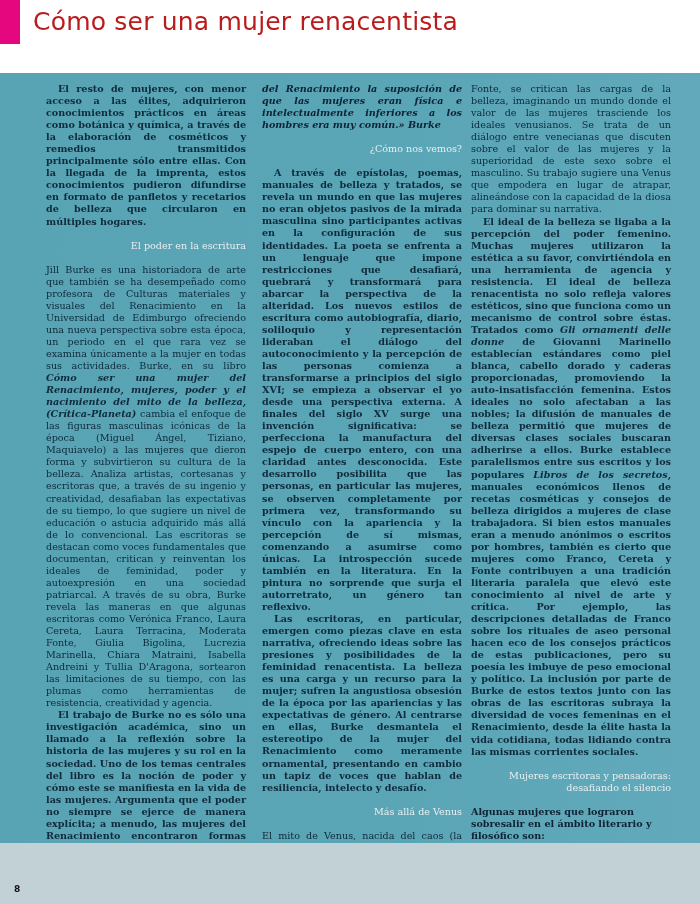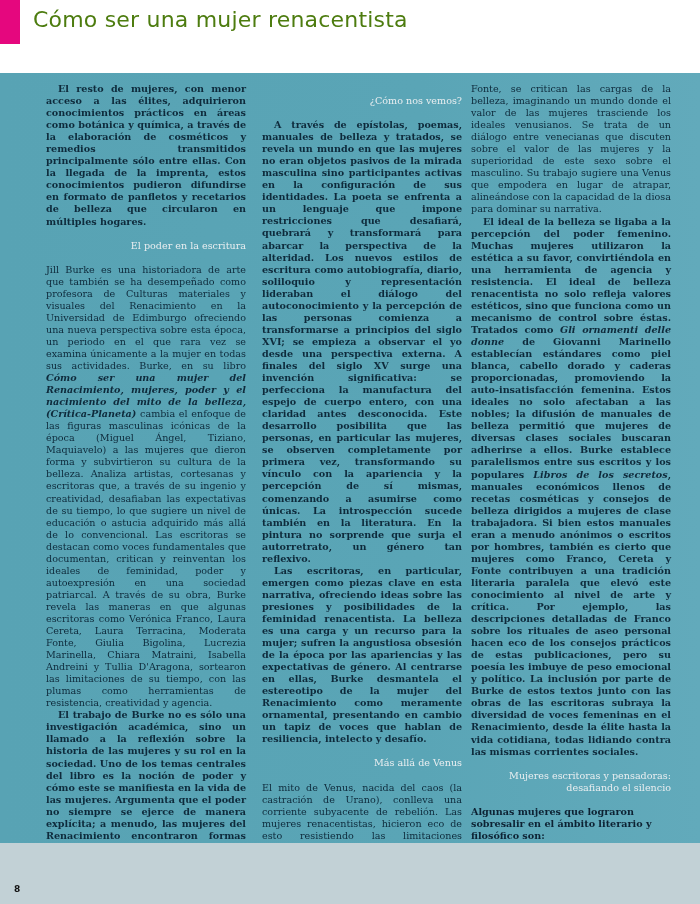--- a/index.html
+++ b/index.html
@@ -12,21 +12,21 @@
     position: absolute; left: 0; top: 0; width: 700px; height: 73px;
     background: #ffffff;
   }
   .pink-bar {
     position: absolute; left: 0; top: 0; width: 20px; height: 44px;
     background: #e5077e;
   }
   .title {
     position: absolute; left: 33px; top: 7px;
     font-family: "DejaVu Sans", sans-serif;
-    font-size: 22px; color: #4d7c0f; font-weight: normal;
+    font-size: 25px; color: #b91c1c; font-weight: normal;
     letter-spacing: 0.2px;
   }
   .panel {
     position: absolute; left: 0; top: 73px; width: 700px; height: 770px;
     background: linear-gradient(90deg, #58a3b4 0%, #5aa5b6 60%, #62aabb 100%);
   }
   .footer {
     position: absolute; left: 0; top: 843px; width: 700px; height: 61px;
     background: #c2d1d6;
   }
@@ -67,20 +67,21 @@
 </div>
 
 <div class="col c1">
   <p class="ind">El resto de mujeres, con menor acceso a las élites, adquirieron conocimientos prácticos en áreas como botánica y química, a través de la elaboración de cosméticos y remedios transmitidos principalmente sólo entre ellas. Con la llegada de la imprenta, estos conocimientos pudieron difundirse en formato de panfletos y recetarios de belleza que circularon en múltiples hogares.</p>
   <p class="sub">El poder en la escritura</p>
   <p><span>Jill Burke es una historiadora de arte que también se ha desempeñado como profesora de Culturas materiales y visuales del Renacimiento en la Universidad de Edimburgo ofreciendo una nueva perspectiva sobre esta época, un periodo en el que rara vez se examina únicamente a la mujer en todas sus actividades. Burke, en su libro </span><span class="bi">Cómo ser una mujer del Renacimiento, mujeres, poder y el nacimiento del mito de la belleza, (Crítica-Planeta)</span><span> cambia el enfoque de las figuras masculinas icónicas de la época (Miguel Ángel, Tiziano, Maquiavelo) a las mujeres que dieron forma y subvirtieron su cultura de la belleza. Analiza artistas, cortesanas y escritoras que, a través de su ingenio y creatividad, desafiaban las expectativas de su tiempo, lo que sugiere un nivel de educación o astucia adquirido más allá de lo convencional. Las escritoras se destacan como voces fundamentales que documentan, critican y reinventan los ideales de feminidad, poder y autoexpresión en una sociedad patriarcal. A través de su obra, Burke revela las maneras en que algunas escritoras como Verónica Franco, Laura Cereta, Laura Terracina, Moderata Fonte, Giulia Bigolina, Lucrezia Marinella, Chiara Matraini, Isabella Andreini y Tullia D'Aragona, sortearon las limitaciones de su tiempo, con las plumas como herramientas de resistencia, creatividad y agencia.</span></p>
   <p class="ind"><span>El trabajo de Burke no es sólo una investigación académica, sino un llamado a la reflexión sobre la historia de las mujeres y su rol en la sociedad. Uno de los temas centrales del libro es la noción de poder y cómo este se manifiesta en la vida de las mujeres. Argumenta que el poder no siempre se ejerce de manera explícita; a menudo, las mujeres del Renacimiento encontraron formas sutiles de influir en su entorno, utilizando su inteligencia y habilidades de negociación. Lucharon principalmente con nociones nocivas como: </span></p>
 </div>
 
 <div class="col c2">
+  <p class="q">del Renacimiento la suposición de que las mujeres eran física e intelectualmente inferiores a los hombres era muy común.» Burke</p>
   <p class="sub">¿Cómo nos vemos?</p>
   <p class="ind">A través de epístolas, poemas, manuales de belleza y tratados, se revela un mundo en que las mujeres no eran objetos pasivos de la mirada masculina sino participantes activas en la configuración de sus identidades. La poeta se enfrenta a un lenguaje que impone restricciones que desafiará, quebrará y transformará para abarcar la perspectiva de la alteridad. Los nuevos estilos de escritura como autobiografía, diario, soliloquio y representación lideraban el diálogo del autoconocimiento y la percepción de las personas comienza a transformarse a principios del siglo XVI; se empieza a observar el yo desde una perspectiva externa. A finales del siglo XV surge una invención significativa: se perfecciona la manufactura del espejo de cuerpo entero, con una claridad antes desconocida. Este desarrollo posibilita que las personas, en particular las mujeres, se observen completamente por primera vez, transformando su vínculo con la apariencia y la percepción de sí mismas, comenzando a asumirse como únicas. La introspección sucede también en la literatura. En la pintura no sorprende que surja el autorretrato, un género tan reflexivo.</p>
   <p class="ind">Las escritoras, en particular, emergen como piezas clave en esta narrativa, ofreciendo ideas sobre las presiones y posibilidades de la feminidad renacentista. La belleza es una carga y un recurso para la mujer; sufren la angustiosa obsesión de la época por las apariencias y las expectativas de género. Al centrarse en ellas, Burke desmantela el estereotipo de la mujer del Renacimiento como meramente ornamental, presentando en cambio un tapiz de voces que hablan de resiliencia, intelecto y desafío.</p>
   <p class="sub">Más allá de Venus</p>
   <p><span>El mito de Venus, nacida del caos (la castración de Urano), conlleva una corriente subyacente de rebelión. Las mujeres renacentistas, hicieron eco de esto resistiendo las limitaciones patriarcales. En el libro </span><span class="bi">El valor de las mujeres</span><span> de Moderata</span></p>
 </div>
 
 <div class="col c3">
   <p>Fonte, se critican las cargas de la belleza, imaginando un mundo donde el valor de las mujeres trasciende los ideales venusianos. Se trata de un diálogo entre venecianas que discuten sobre el valor de las mujeres y la superioridad de este sexo sobre el masculino. Su trabajo sugiere una Venus que empodera en lugar de atrapar, alineándose con la capacidad de la diosa para dominar su narrativa.</p>
   <p class="ind"><span>El ideal de la belleza se ligaba a la percepción del poder femenino. Muchas mujeres utilizaron la estética a su favor, convirtiéndola en una herramienta de agencia y resistencia. El ideal de belleza renacentista no solo refleja valores estéticos, sino que funciona como un mecanismo de control sobre éstas. Tratados como </span><span class="it">Gli ornamenti delle donne</span><span> de Giovanni Marinello establecían estándares como piel blanca, cabello dorado y caderas proporcionadas, promoviendo la auto-insatisfacción femenina. Estos ideales no solo afectaban a las nobles; la difusión de manuales de belleza permitió que mujeres de diversas clases sociales buscaran adherirse a ellos. Burke establece paralelismos entre sus escritos y los populares </span><span class="it">Libros de los secretos</span><span>, manuales económicos llenos de recetas cosméticas y consejos de belleza dirigidos a mujeres de clase trabajadora. Si bien estos manuales eran a menudo anónimos o escritos por hombres, también es cierto que mujeres como Franco, Cereta y Fonte contribuyen a una tradición literaria paralela que elevó este conocimiento al nivel de arte y crítica. Por ejemplo, las descripciones detalladas de Franco sobre los rituales de aseo personal hacen eco de los consejos prácticos de estas publicaciones, pero su poesía les imbuye de peso emocional y político. La inclusión por parte de Burke de estos textos junto con las obras de las escritoras subraya la diversidad de voces femeninas en el Renacimiento, desde la élite hasta la vida cotidiana, todas lidiando contra las mismas corrientes sociales.</span></p>

